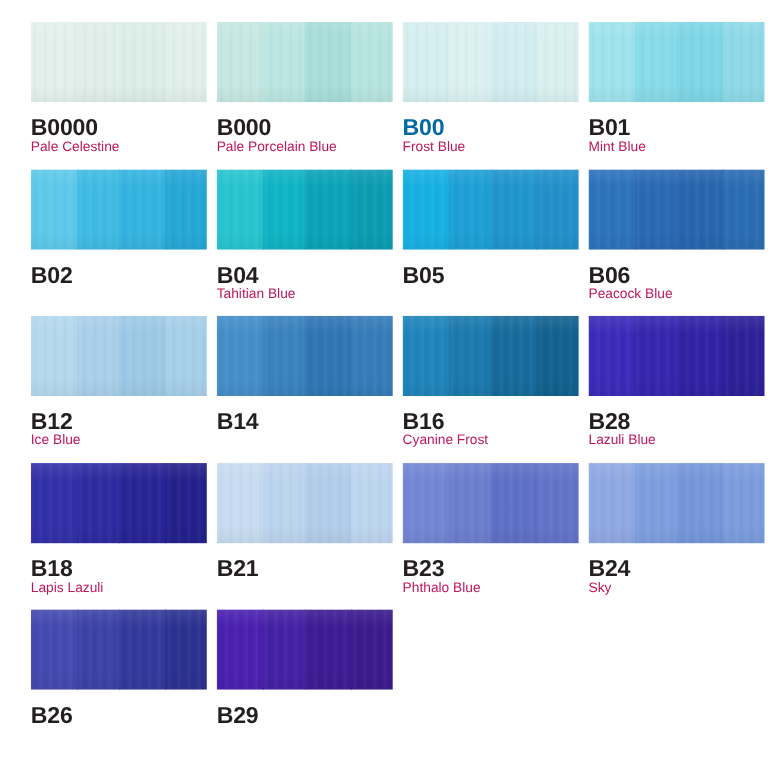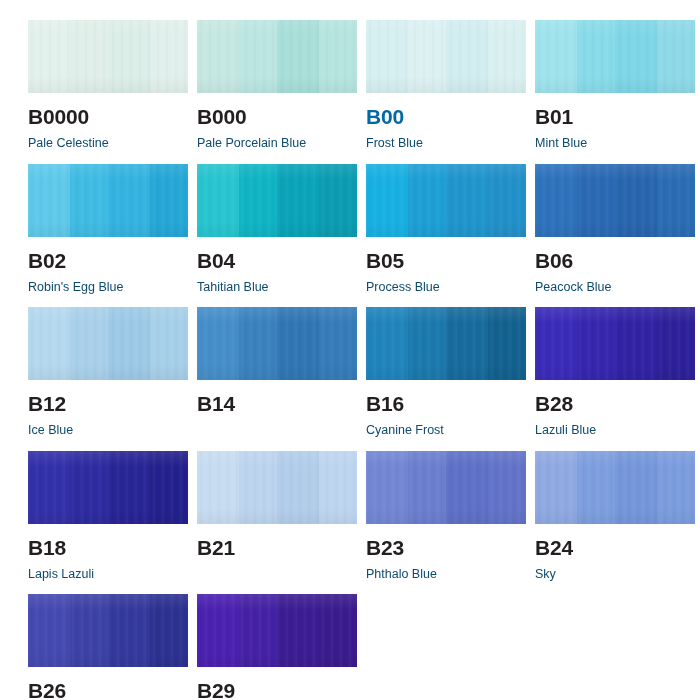--- a/index.html
+++ b/index.html
@@ -91,23 +91,22 @@
     letter-spacing: -0.2px;
     white-space: nowrap;
   }
   .swatch-code.muted {
     color: #0369a1;
   }
 
   .swatch-name {
     font-size: 12.5px;
     font-weight: normal;
-    color: #0c4a6e;
+    color: #be185d;
     line-height: 1;
-    margin-top: 10px;
     white-space: nowrap;
   }
 </style>
 </head>
 <body>
 
 <div id="chart-root">
   <div class="swatch-grid">
       <div class="swatch-cell">
         <div class="swatch-chip">
@@ -160,21 +159,20 @@
       <div class="swatch-cell">
         <div class="swatch-chip">
           <div class="band" style="left: 0%; width: 26.6%; background: rgb(94, 201, 234);"></div>
           <div class="band" style="left: 26%; width: 24.6%; background: rgb(63, 187, 227);"></div>
           <div class="band" style="left: 50%; width: 26.6%; background: rgb(52, 179, 224);"></div>
           <div class="band" style="left: 76%; width: 24.6%; background: rgb(37, 167, 214);"></div>
           <div class="grain"></div>
           <div class="sheen"></div>
         </div>
         <div class="swatch-code">B02</div>
-        <div class="swatch-name">Robin's Egg Blue</div>
       </div>
       <div class="swatch-cell">
         <div class="swatch-chip">
           <div class="band" style="left: 0%; width: 26.6%; background: rgb(39, 196, 207);"></div>
           <div class="band" style="left: 26%; width: 24.6%; background: rgb(15, 180, 196);"></div>
           <div class="band" style="left: 50%; width: 26.6%; background: rgb(10, 163, 184);"></div>
           <div class="band" style="left: 76%; width: 24.6%; background: rgb(11, 156, 178);"></div>
           <div class="grain"></div>
           <div class="sheen"></div>
         </div>
@@ -184,21 +182,20 @@
       <div class="swatch-cell">
         <div class="swatch-chip">
           <div class="band" style="left: 0%; width: 26.6%; background: rgb(23, 176, 226);"></div>
           <div class="band" style="left: 26%; width: 24.6%; background: rgb(29, 159, 213);"></div>
           <div class="band" style="left: 50%; width: 26.6%; background: rgb(31, 149, 205);"></div>
           <div class="band" style="left: 76%; width: 24.6%; background: rgb(33, 144, 201);"></div>
           <div class="grain"></div>
           <div class="sheen"></div>
         </div>
         <div class="swatch-code">B05</div>
-        <div class="swatch-name">Process Blue</div>
       </div>
       <div class="swatch-cell">
         <div class="swatch-chip">
           <div class="band" style="left: 0%; width: 26.6%; background: rgb(45, 114, 188);"></div>
           <div class="band" style="left: 26%; width: 24.6%; background: rgb(42, 105, 180);"></div>
           <div class="band" style="left: 50%; width: 26.6%; background: rgb(39, 101, 174);"></div>
           <div class="band" style="left: 76%; width: 24.6%; background: rgb(42, 108, 179);"></div>
           <div class="grain"></div>
           <div class="sheen"></div>
         </div>

